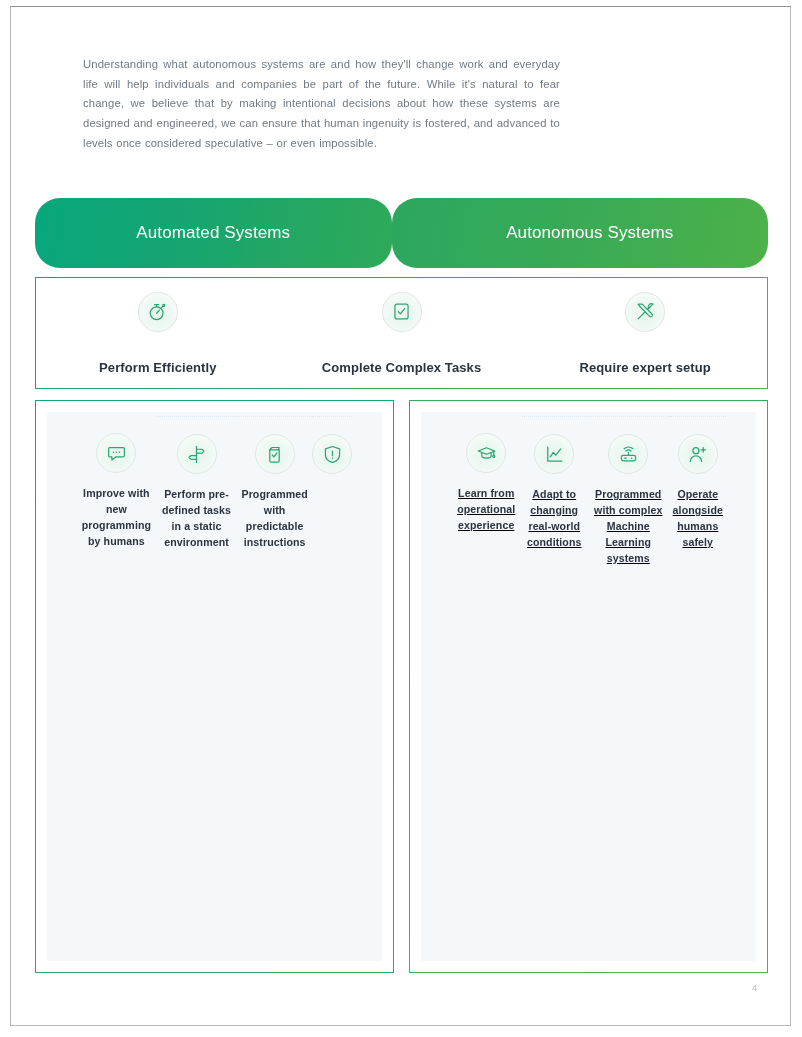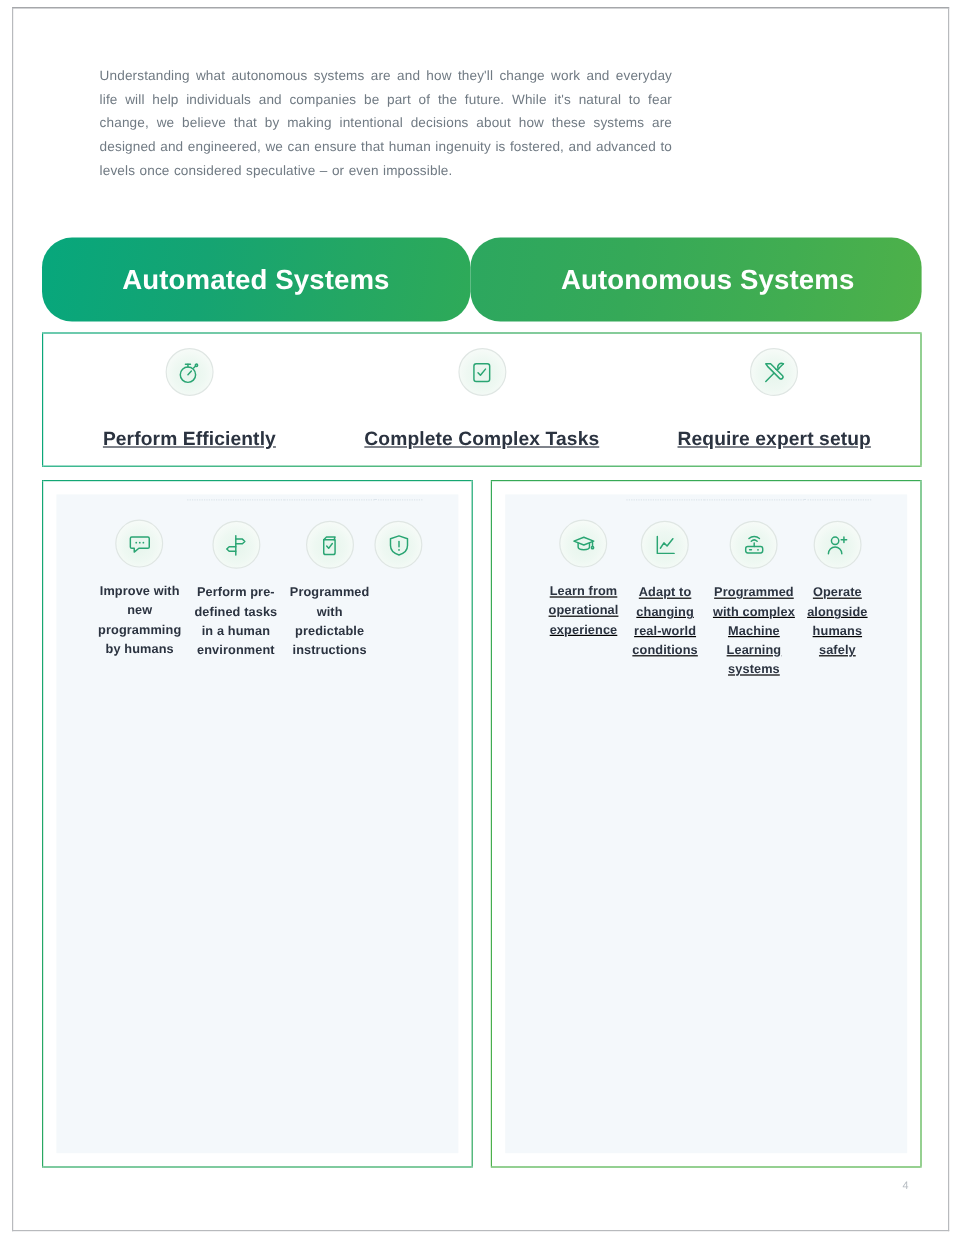--- a/index.html
+++ b/index.html
@@ -60,22 +60,22 @@
     display: flex;
     justify-content: space-between;
   }
   .header-bar {
     width: 359px;
     height: 70px;
     display: flex;
     align-items: center;
     justify-content: center;
     color: #ffffff;
-    font-size: 23px;
-    font-weight: bold;
+    font-size: 17px;
+    font-weight: normal;
     letter-spacing: 0.1px;
     border-radius: 25px;
   }
   .header-bar.left {
     background: linear-gradient(100deg, #07a77c 0%, #15a472 38%, #24a763 72%, #2eaa58 100%);
   }
   .header-bar.right {
     background: linear-gradient(100deg, #2ca75f 0%, #35a958 35%, #41ad51 70%, #4eb149 100%);
     padding-left: 20px;
   }
@@ -96,25 +96,24 @@
   }
   .shared-item {
     flex: 1;
     display: flex;
     flex-direction: column;
     align-items: center;
     justify-content: center;
   }
   .shared-item .feat-label {
     margin-top: 28px;
-    font-size: 16px;
+    font-size: 13px;
     font-weight: bold;
     color: #2b3340;
     letter-spacing: 0.1px;
-    text-decoration: underline;
   }
 
   
   .icon-badge {
     width: 40px;
     height: 40px;
     border-radius: 50%;
     border: 1px solid #dfe6e3;
     background: radial-gradient(circle at 50% 55%, #e6f5ec 0%, #eef8f2 45%, #f7fbf8 75%, #fdfefd 100%);
     display: flex;
@@ -275,21 +274,21 @@
         <div class="feature">
           <div class="icon-badge">
             <svg viewBox="0 0 24 24" fill="none" stroke="#2aa573" stroke-width="1.4" stroke-linecap="round" stroke-linejoin="round">
               <line x1="12" y1="2.8" x2="12" y2="21.2"></line>
               <path d="M12 6.0 h6.3 l2.3 2.2 l-2.3 2.2 h-6.3"></path>
               <path d="M12 13.2 h-6.3 l-2.3 2.2 l2.3 2.2 h6.3"></path>
             </svg>
           </div>
           <div class="feat-label">
             <span>Perform pre-defined tasks</span>
-            <span class="l2">in a human environment</span>
+            <span class="l2">in a static environment</span>
           </div>
         </div>
 
         <div class="feature">
           <div class="icon-badge">
             <svg viewBox="0 0 24 24" fill="none" stroke="#2aa573" stroke-width="1.4" stroke-linecap="round" stroke-linejoin="round">
               <path d="M6.6 6.6 h10.8 v12.3 a1.8 1.8 0 0 1 -1.8 1.8 h-7.2 a1.8 1.8 0 0 1 -1.8 -1.8 z"></path>
               <path d="M6.6 6.6 l2.6 -2.6 h8.2 l-0.9 2.6"></path>
               <polyline points="9.4,12.6 11.3,14.8 14.8,10.2"></polyline>
             </svg>

